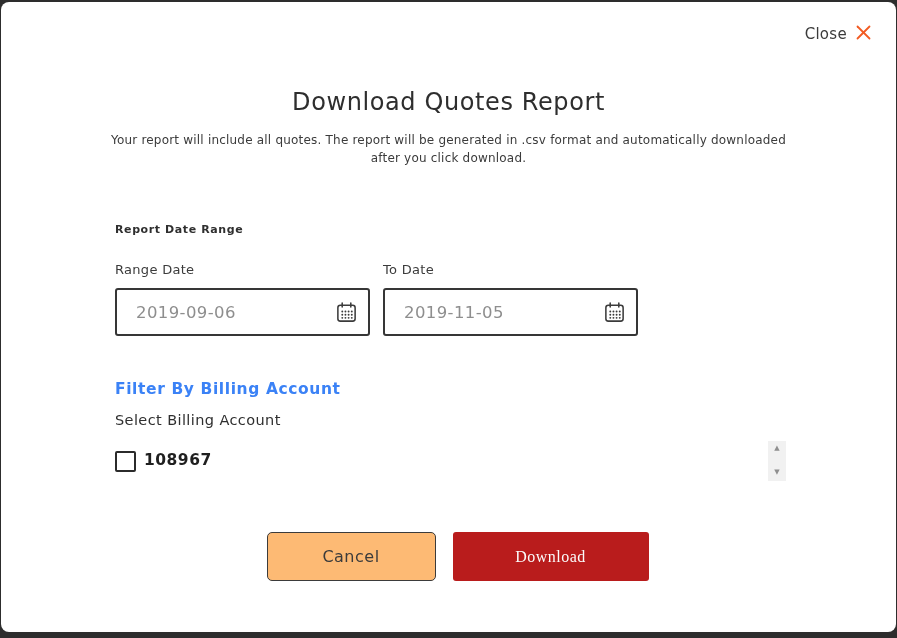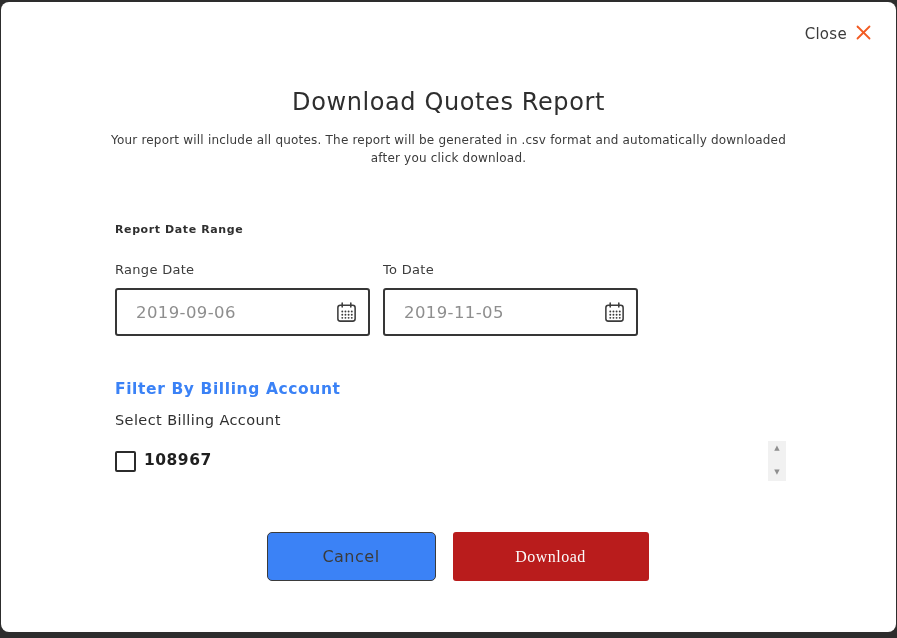--- a/index.html
+++ b/index.html
@@ -167,21 +167,21 @@
     font-family: "DejaVu Sans", "Liberation Sans", sans-serif;
     font-size: 16px;
     letter-spacing: 0.5px;
     cursor: pointer;
     display: inline-flex;
     align-items: center;
     justify-content: center;
   }
   .btn-cancel {
     width: 169px;
-    background: #3b82f6;
+    background: #fdba74;
     color: #3b3b3b;
     border: 1.5px solid #3b3b3b;
     border-radius: 5px;
   }
   .btn-download {
     width: 196px;
     background: #b91c1c;
     color: #fbfbfb;
     border: none;
     border-radius: 3px;

